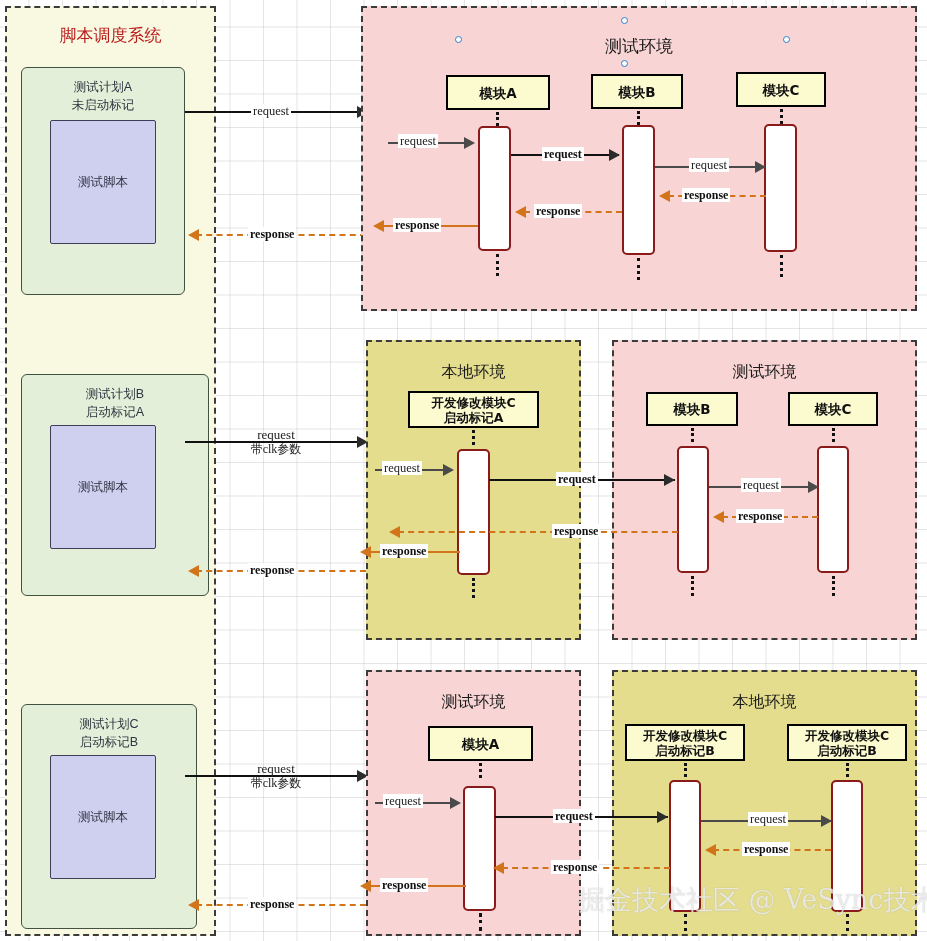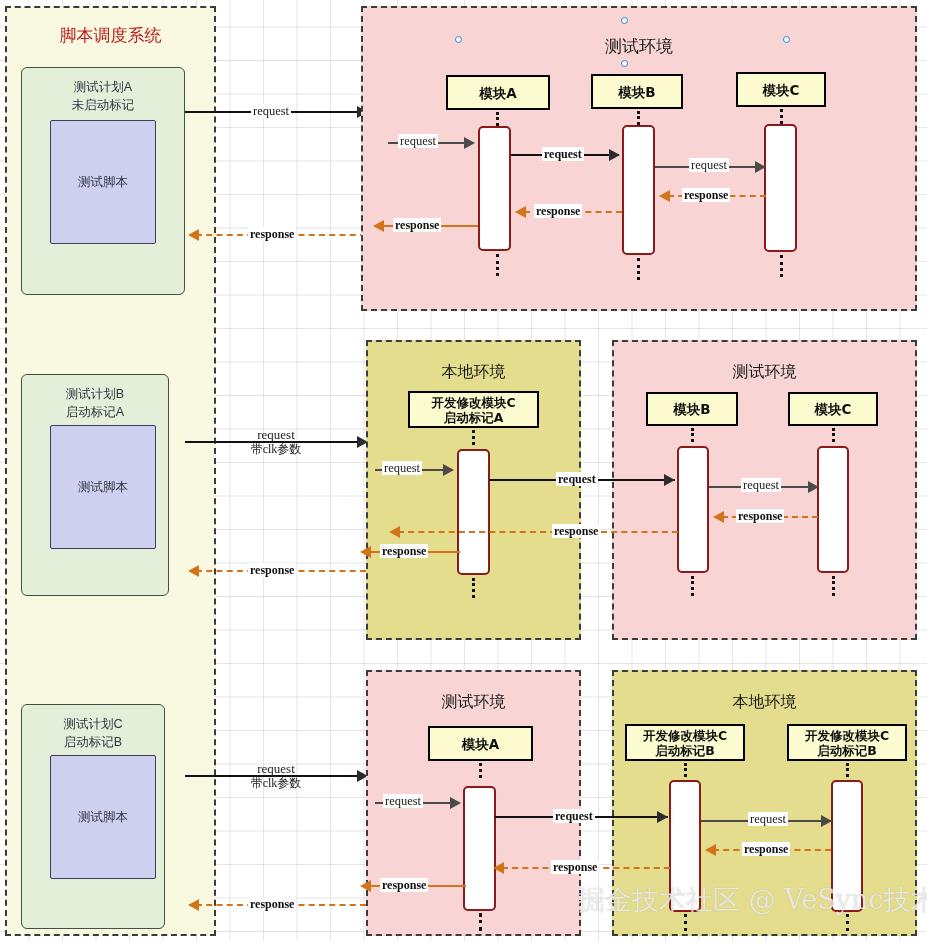--- a/index.html
+++ b/index.html
@@ -139,29 +139,29 @@
   </div>
 
   <div class="planbox" style="left:21px;top:67px;width:164px;height:228px;">
     <div class="plan-label">
       <div>测试计划A</div>
       <div>未启动标记</div>
     </div>
     <div class="scriptbox" style="left:28px;top:52px;width:106px;height:124px;">测试脚本</div>
   </div>
 
-  <div class="planbox" style="left:21px;top:374px;width:148px;height:222px;">
+  <div class="planbox" style="left:21px;top:374px;width:188px;height:222px;">
     <div class="plan-label">
       <div>测试计划B</div>
       <div>启动标记A</div>
     </div>
     <div class="scriptbox" style="left:28px;top:50px;width:106px;height:124px;">测试脚本</div>
   </div>
 
-  <div class="planbox" style="left:21px;top:704px;width:144px;height:225px;">
+  <div class="planbox" style="left:21px;top:704px;width:176px;height:225px;">
     <div class="plan-label">
       <div>测试计划C</div>
       <div>启动标记B</div>
     </div>
     <div class="scriptbox" style="left:28px;top:50px;width:106px;height:124px;">测试脚本</div>
   </div>
 
   <div class="hline solid-dark" style="left:185px;top:111px;width:178px;"></div>
   <div class="ahead right-dark" style="left:357px;top:106px;"></div>
   <div class="lbl" style="left:251px;top:104px;">request</div>

